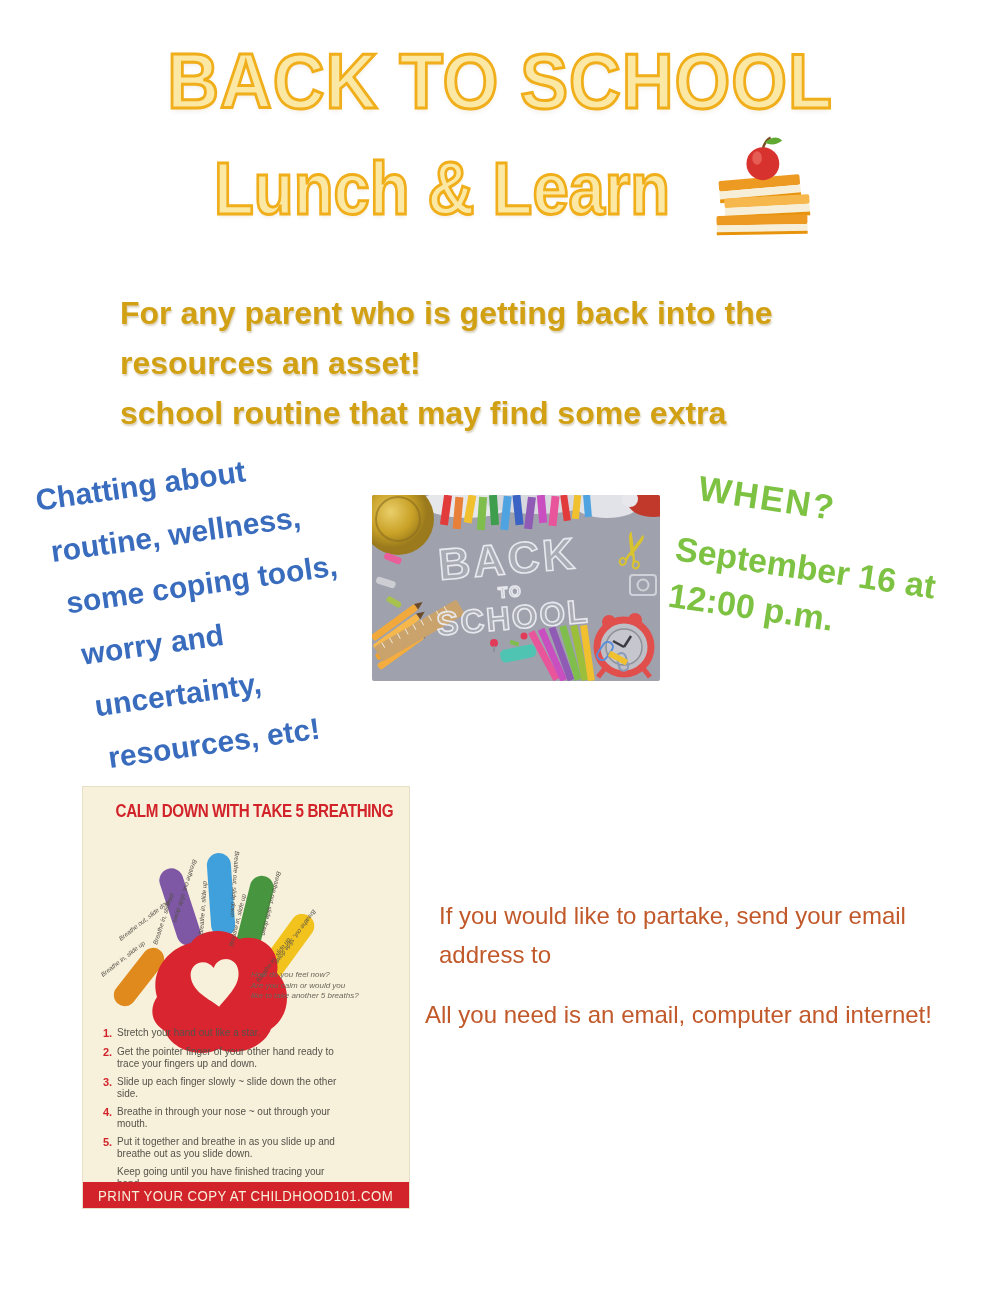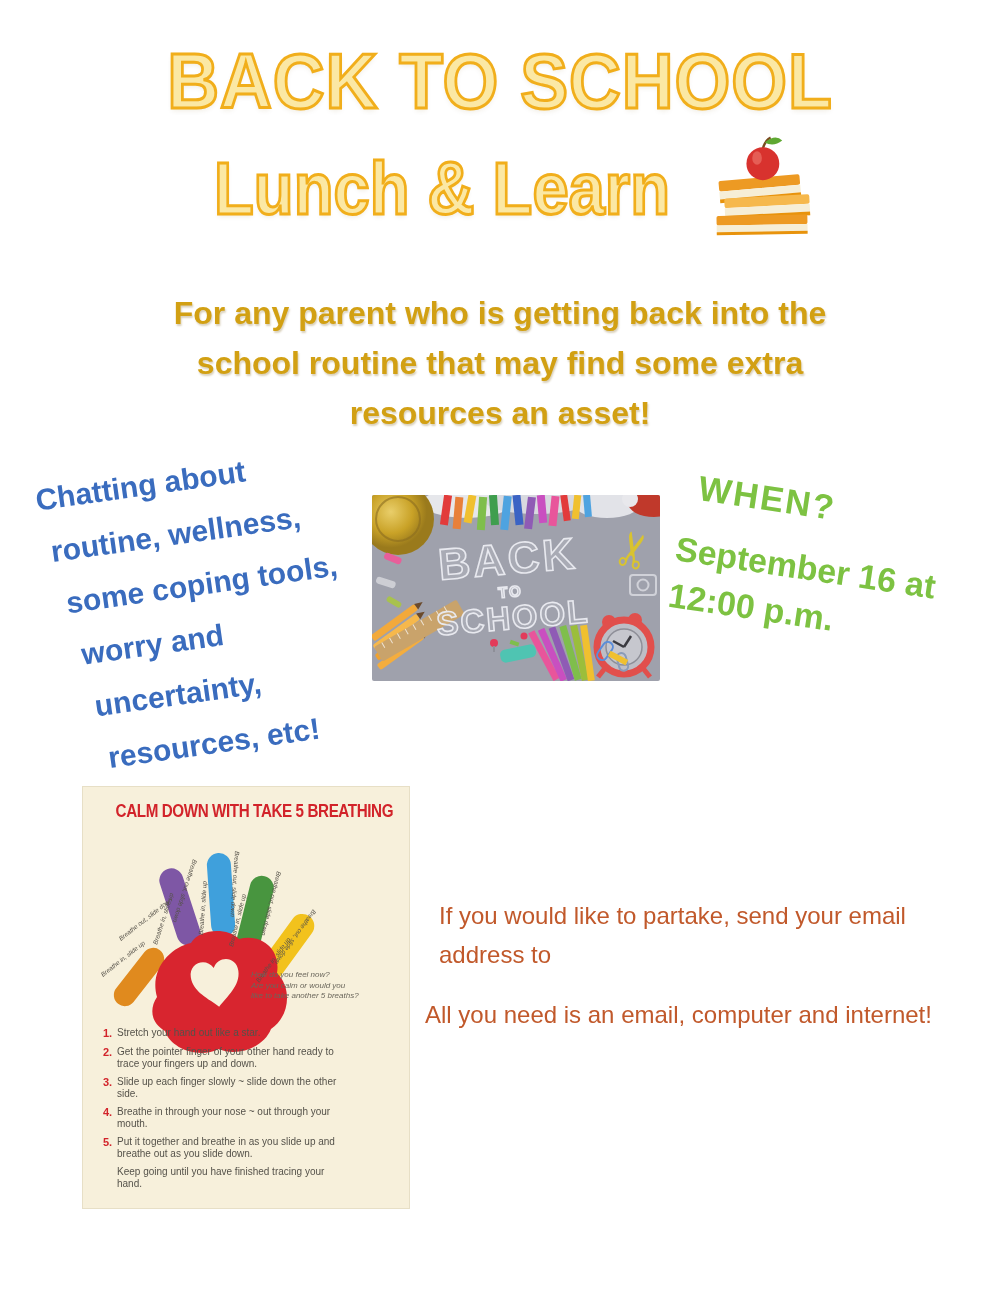--- a/index.html
+++ b/index.html
@@ -12,21 +12,21 @@
     color:#F1AE1B;-webkit-text-fill-color:#FBE8A4;-webkit-text-stroke:3px #F1AE1B;
     transform:scaleX(0.92);text-shadow:0 3px 5px rgba(120,90,10,0.10);}
   .title-row{position:absolute;top:133px;left:0;width:100%;display:flex;
     justify-content:center;align-items:flex-end;gap:0;}
   .sub-title{margin:0;font-size:74px;font-weight:bold;line-height:1.35;
     color:#F1AE1B;-webkit-text-fill-color:#FBE8A4;-webkit-text-stroke:3px #F1AE1B;
     transform:scaleX(0.88);text-shadow:0 3px 5px rgba(120,90,10,0.10);}
   .books-svg{width:116px;height:104px;margin-bottom:2px;}
 
   
-  .intro{position:absolute;top:288px;left:120px;width:760px;text-align:center;
+  .intro{position:absolute;top:288px;left:120px;width:760px;
     font-size:32px;font-weight:bold;line-height:50px;color:#D2A013;
     text-shadow:1px 2px 2px rgba(130,100,25,0.30);}
 
   
   .topics{position:absolute;top:474px;left:32px;transform:rotate(-8deg);transform-origin:0 0;
     font-size:30px;font-weight:bold;line-height:53px;color:#3A6CBE;white-space:nowrap;}
   .topics div:nth-child(2){margin-left:8px;}
   .topics div:nth-child(3){margin-left:16px;}
   .topics div:nth-child(4){margin-left:24px;}
   .topics div:nth-child(5){margin-left:30px;}
@@ -107,22 +107,22 @@
         <path d="M0,-16 q3,-9 8,-11" stroke="#7a4a1f" stroke-width="2.5" fill="none"></path>
         <path d="M2,-22 q11,-9 18,-2 q-9,7 -18,2 Z" fill="#5FA832"></path>
         <circle cx="0" cy="0" r="17" fill="#D8322E"></circle>
         <ellipse cx="-6" cy="-6" rx="5" ry="7" fill="#E8685F" opacity="0.8"></ellipse>
       </g>
     </svg>
   </div>
 
   <div class="intro">
     <div>For any parent who is getting back into the</div>
+    <div>resources an asset!</div>
     <div>school routine that may find some extra</div>
-    <div>resources an asset!</div>
   </div>
 
   <div class="topics">
     <div>Chatting about</div>
     <div>routine, wellness,</div>
     <div>some coping tools,</div>
     <div>worry and</div>
     <div>uncertainty,</div>
     <div>resources, etc!</div>
   </div>
@@ -309,20 +309,23 @@
         <span class="step-num">4.</span>
         <span class="step-text">Breathe in through your nose ~ out through your mouth.</span>
       </div>
       <div class="step-row">
         <span class="step-num">5.</span>
         <span class="step-text">Put it together and breathe in as you slide up and breathe out as you slide down.</span>
       </div>
       <div class="footnote">Keep going until you have finished tracing your hand.</div>
     </div>
 
+    <div class="poster-footer">
+      <span>PRINT YOUR COPY AT CHILDHOOD101.COM</span>
+    </div>
   </div>
 
   <div class="contact">
     <p style="margin:14px;">
       <span>If you would like to partake, send your email address to</span>
     </p>
     <p class="p2" style="margin-bottom:8px;">All you need is an email, computer and internet!</p>
   </div>
 
 </div>

